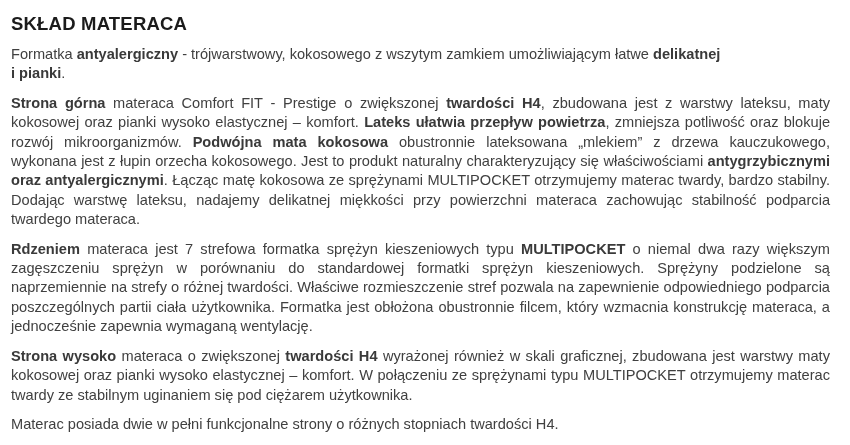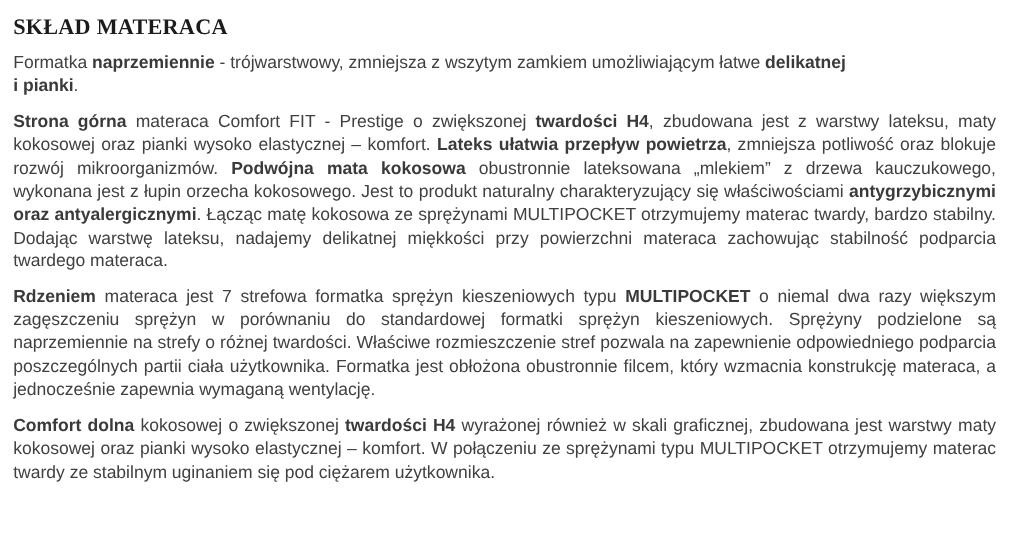--- a/index.html
+++ b/index.html
@@ -16,37 +16,37 @@
   }
   .doc {
     padding: 2px 20px 0 11px;
   }
   .heading {
     font-size: 18.5px;
     font-weight: 700;
     color: #1b1b1b;
     letter-spacing: 0.2px;
     margin: 11px 0 10px 0;
-    font-family: Liberation Serif, serif;
   }
   .para {
     font-size: 14.6px;
     line-height: 19.4px;
     text-align: justify;
     margin: 0 0 10px 0;
   }
   .para b {
     font-weight: 700;
     color: #3a3a3a;
   }
 </style>
 </head>
 <body>
 
 <main class="doc">
   <h1 class="heading">SKŁAD MATERACA</h1>
   <div>
-      <p class="para"><span>Formatka </span><b>naprzemiennie</b><span> - trójwarstwowy, zmniejsza z wszytym zamkiem umożliwiającym łatwe </span><b>delikatnej</b><br><b>i pianki</b><span>.</span></p>
+      <p class="para"><span>Formatka </span><b>antyalergiczny</b><span> - trójwarstwowy, kokosowego z wszytym zamkiem umożliwiającym łatwe </span><b>delikatnej</b><br><b>i pianki</b><span>.</span></p>
       <p class="para"><b>Strona górna</b><span> materaca Comfort FIT - Prestige o zwiększonej </span><b>twardości H4</b><span>, zbudowana jest z warstwy lateksu, maty kokosowej oraz pianki wysoko elastycznej – komfort. </span><b>Lateks ułatwia przepływ powietrza</b><span>, zmniejsza potliwość oraz blokuje rozwój mikroorganizmów. </span><b>Podwójna mata kokosowa</b><span> obustronnie lateksowana „mlekiem” z drzewa kauczukowego, wykonana jest z łupin orzecha kokosowego. Jest to produkt naturalny charakteryzujący się właściwościami </span><b>antygrzybicznymi oraz antyalergicznymi</b><span>. Łącząc matę kokosowa ze sprężynami MULTIPOCKET otrzymujemy materac twardy, bardzo stabilny. Dodając warstwę lateksu, nadajemy delikatnej miękkości przy powierzchni materaca zachowując stabilność podparcia twardego materaca.</span></p>
       <p class="para"><b>Rdzeniem</b><span> materaca jest 7 strefowa formatka sprężyn kieszeniowych typu </span><b>MULTIPOCKET</b><span> o niemal dwa razy większym zagęszczeniu sprężyn w porównaniu do standardowej formatki sprężyn kieszeniowych. Sprężyny podzielone są naprzemiennie na strefy o różnej twardości. Właściwe rozmieszczenie stref pozwala na zapewnienie odpowiedniego podparcia poszczególnych partii ciała użytkownika. Formatka jest obłożona obustronnie filcem, który wzmacnia konstrukcję materaca, a jednocześnie zapewnia wymaganą wentylację.</span></p>
-      <p class="para"><b>Comfort dolna</b><span> kokosowej o zwiększonej </span><b>twardości H4</b><span> wyrażonej również w skali graficznej, zbudowana jest warstwy maty kokosowej oraz pianki wysoko elastycznej – komfort. W połączeniu ze sprężynami typu MULTIPOCKET otrzymujemy materac twardy ze stabilnym uginaniem się pod ciężarem użytkownika.</span></p>
+      <p class="para"><b>Strona wysoko</b><span> materaca o zwiększonej </span><b>twardości H4</b><span> wyrażonej również w skali graficznej, zbudowana jest warstwy maty kokosowej oraz pianki wysoko elastycznej – komfort. W połączeniu ze sprężynami typu MULTIPOCKET otrzymujemy materac twardy ze stabilnym uginaniem się pod ciężarem użytkownika.</span></p>
+      <p class="para"><span>Materac posiada dwie w pełni funkcjonalne strony o różnych stopniach twardości H4.</span></p>
     </div>
 </main>
 
 </body></html>

